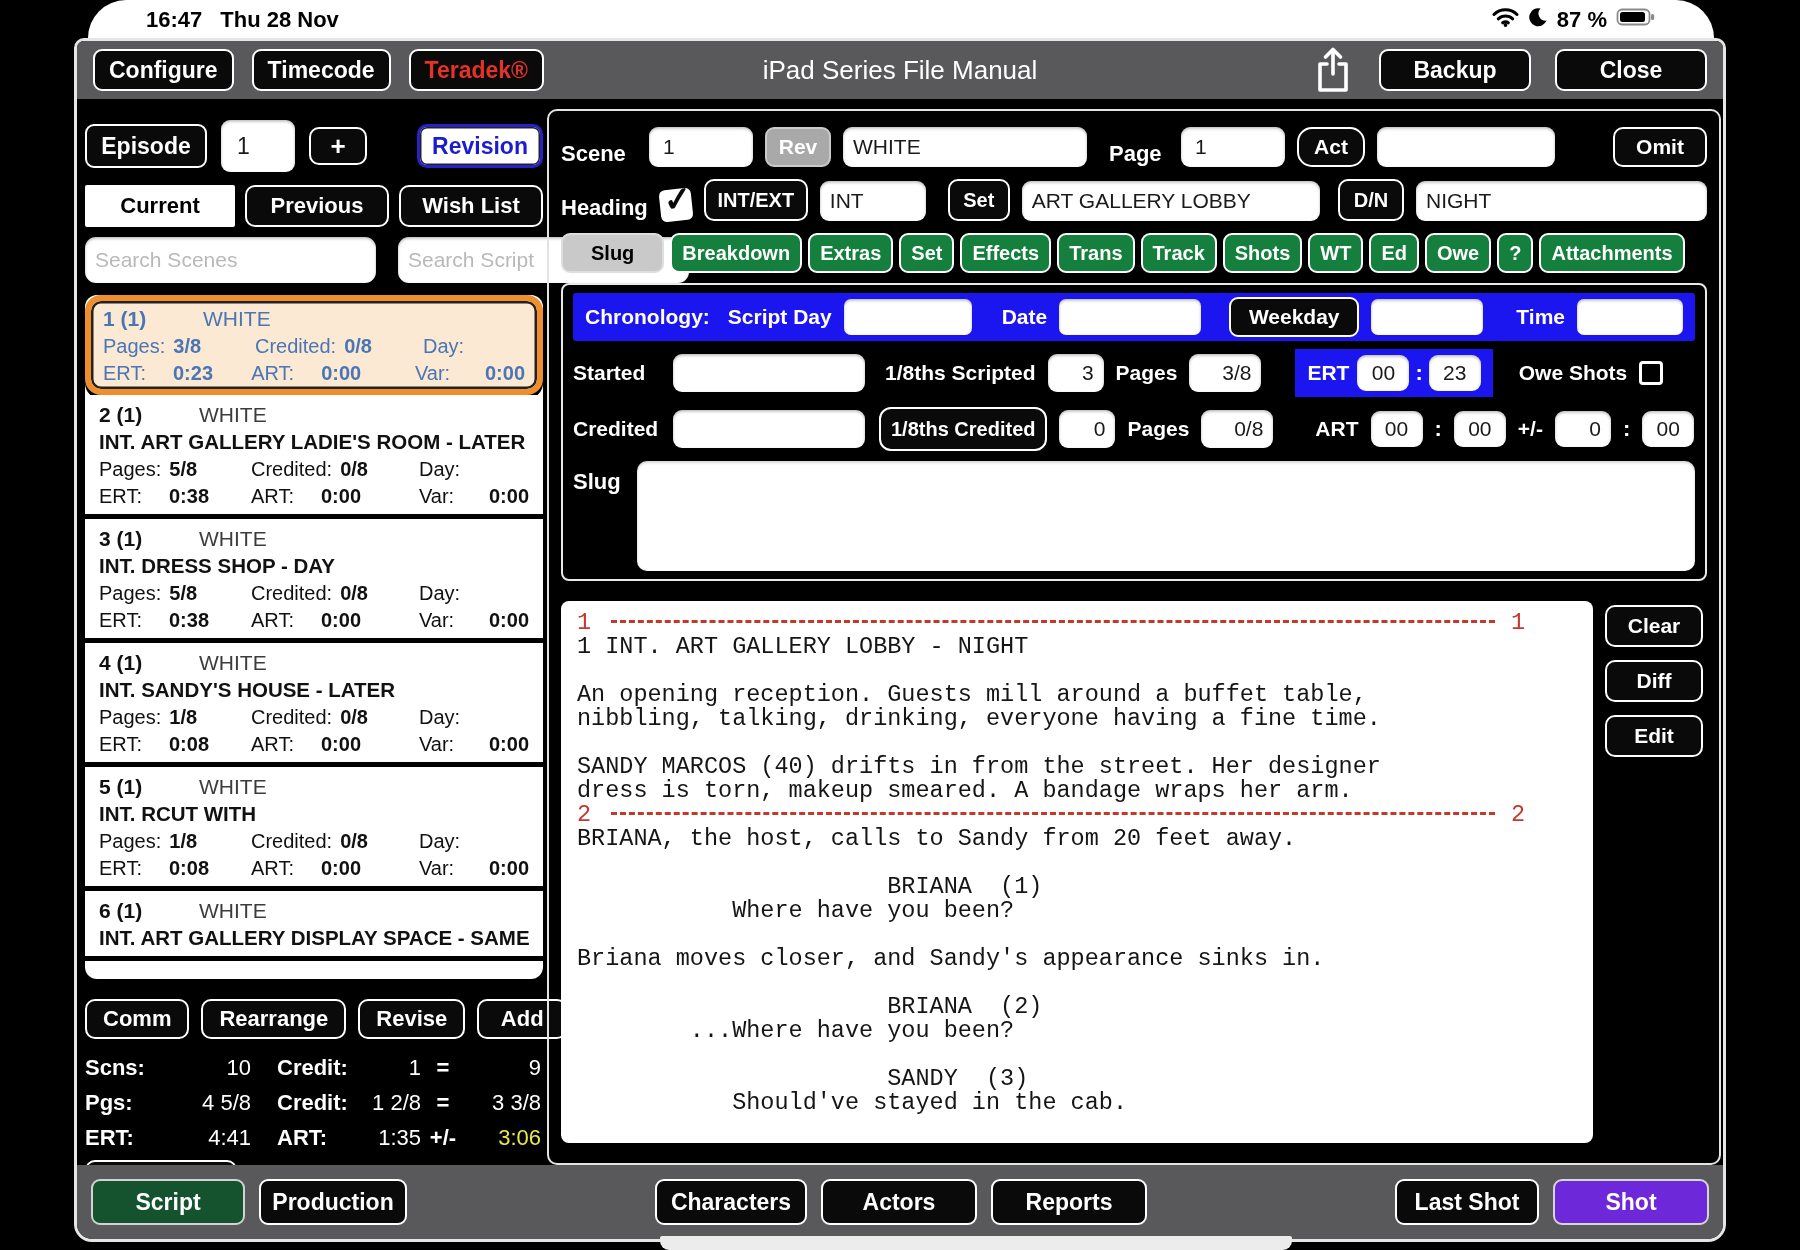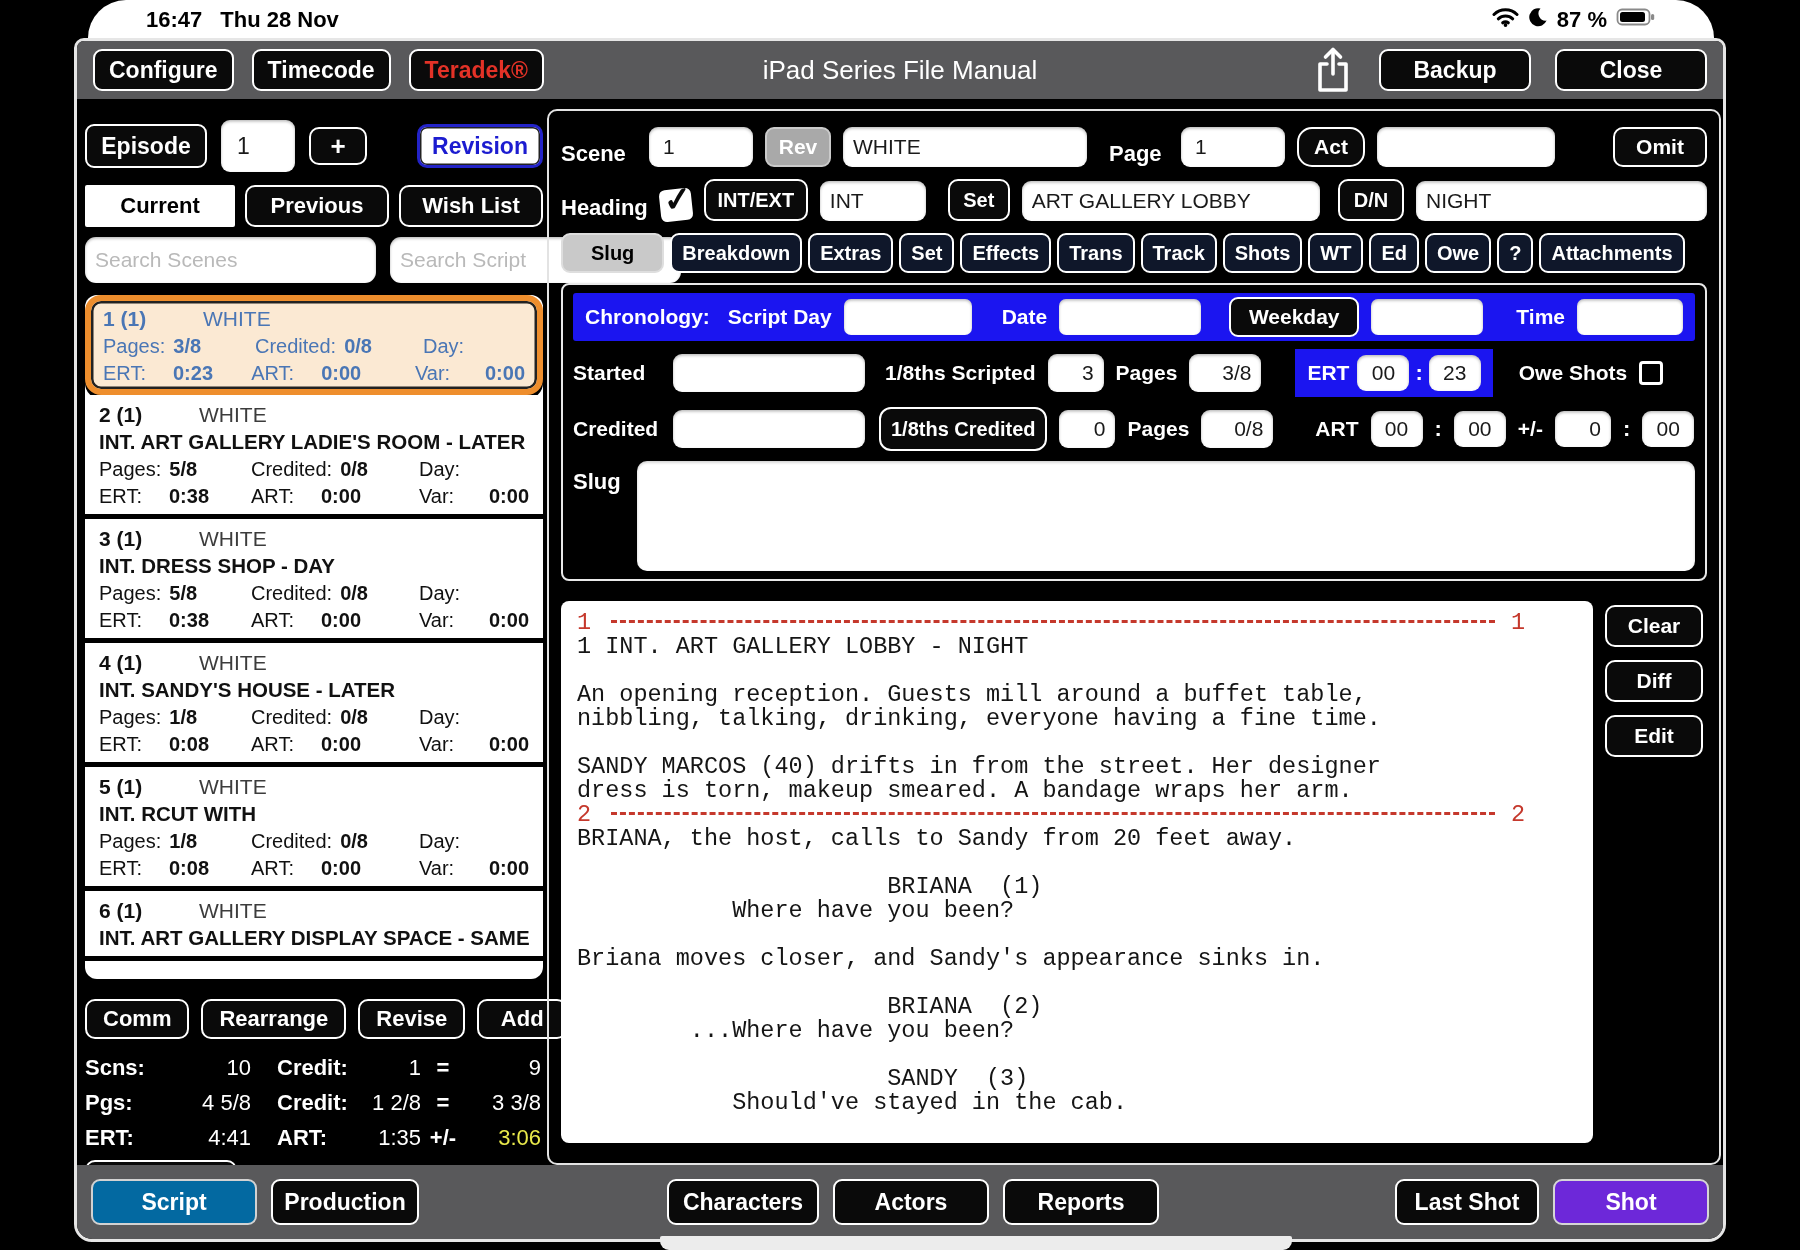--- a/index.html
+++ b/index.html
@@ -49,21 +49,21 @@
   .ep-btn{height:44px;font-size:23px;width:122px}
   .ep-input{width:74px;height:52px;font-size:23px;padding-left:16px}
   .plus-btn{width:58px;height:38px;font-size:26px;border-radius:10px}
   .rev-btn{margin-left:auto;width:126px;height:44px;background:#fff;color:#1c1cd0;
     border:3.5px solid #2323c8;border-radius:10px;font-weight:bold;font-size:23px;
     box-shadow:inset 0 0 0 1.5px #222;display:flex;align-items:center;justify-content:center}
   .ltabs{display:flex;gap:10px;margin-top:12px}
   .ltab{height:42px;display:flex;align-items:center;justify-content:center;font-weight:bold;font-size:22px}
   .ltab.active{background:#fff;color:#000;width:150px;border-radius:2px}
   .ltab:not(.active){background:#0a0a0a;color:#fff;border:2.5px solid #fff;border-radius:10px;flex:1}
-  .search-row{display:flex;gap:14px;margin-top:10px}
+  .search-row{display:flex;gap:22px;margin-top:10px}
   .search{flex:1;height:46px;border-radius:11px}
 
   .scene-list{margin-top:12px;height:684px;background:#fff;border-radius:12px;overflow:hidden}
   .scene-item{padding:8px 14px 6px;border-bottom:5px solid #000;color:#111;background:#fff}
   .scene-item.selected{border:6px solid var(--selected-border);border-radius:16px;
     background:var(--selected-bg);color:var(--selected-text);
     box-shadow:inset 0 0 0 2.5px #222,0 4px 0 0 #000;padding:6px 12px 4px}
   .sl1{display:flex;font-size:21px}
   .s-num{font-weight:bold;width:100px}
   .s-rev{color:#3c3c3c}
@@ -94,21 +94,21 @@
   .rrow{display:flex;align-items:flex-end;gap:12px;height:46px}
   .rrow.second{margin-top:8px}
   .fl{color:#fff;font-weight:bold;font-size:22px;white-space:nowrap}
   .gray-btn{background:#a9a9a9;border:2px solid #cacaca;border-radius:9px;color:#fff;
     font-weight:bold;font-size:21px;height:40px;width:66px;display:flex;align-items:center;justify-content:center}
   .hcheck{width:32px;height:32px;background:#fff;border-radius:6px;position:relative;
     transform:rotate(-6deg);flex:none}
   .hcheck::after{content:"✓";position:absolute;left:4px;top:-10px;font-size:34px;font-weight:bold;color:#0a0a0a}
 
   .rtabs{display:flex;gap:6px;margin-top:12px}
-  .rtab{height:40px;background:#0f172a;border:2.5px solid #fff;border-radius:9px;color:#fff;
+  .rtab{height:40px;background:#15803d;border:2.5px solid #fff;border-radius:9px;color:#fff;
     font-weight:bold;font-size:20px;display:flex;align-items:center;justify-content:center;
     padding:17px 10px;white-space:nowrap}
   .rtab.active{background:#c9c9c9;color:#000;border-color:#dedede;padding:0 28px}
 
   .fields-box{margin-top:10px;border:2.5px solid #e9e9e9;border-radius:8px;padding:8px 10px}
   .chrono{height:48px;background:var(--accent-blue);border-radius:3px;display:flex;
     align-items:center;gap:12px;padding:0 12px;color:#fff}
   .chrono .fl{font-size:21px}
   .cin{height:36px;border-radius:7px}
   .wk-btn{height:40px;width:130px;font-size:21px}
@@ -136,21 +136,21 @@
   .rev-line{display:flex;align-items:center;width:948px}
   .rn{color:var(--rev)}
   .dash{flex:1;border-top:3px dashed var(--rev);margin:0 16px 0 20px;position:relative;top:-2px}
   .side-btns{display:flex;flex-direction:column;gap:13px;padding-top:4px}
   .side-btn{width:98px;height:42px;font-size:21px;border-radius:10px}
 
   
   .bottom-toolbar{position:absolute;left:0;right:0;bottom:0;height:74px;background:#59595b;
     border-radius:0 0 15px 15px;display:flex;align-items:center;gap:14px;padding:0 14px}
   .bt-btn{height:46px;font-size:23px;border-radius:9px}
-  .script-btn{width:166px;background:#0369a1;border-color:#d2d2d2}
+  .script-btn{width:154px;background:#14532d;border-color:#d2d2d2}
   .production-btn{width:148px}
   .characters-btn{width:152px;margin-left:234px}
   .actors-btn{width:156px}
   .reports-btn{width:156px}
   .lastshot-btn{width:144px;margin-left:auto}
   .shot-btn{width:156px;background:#6d28d9;border-color:#d6d6d6}
 
   .home-bar{position:absolute;left:660px;top:1236px;width:632px;height:14px;background:#ececec;
     border-radius:2px 2px 9px 9px;z-index:6}
 </style>

